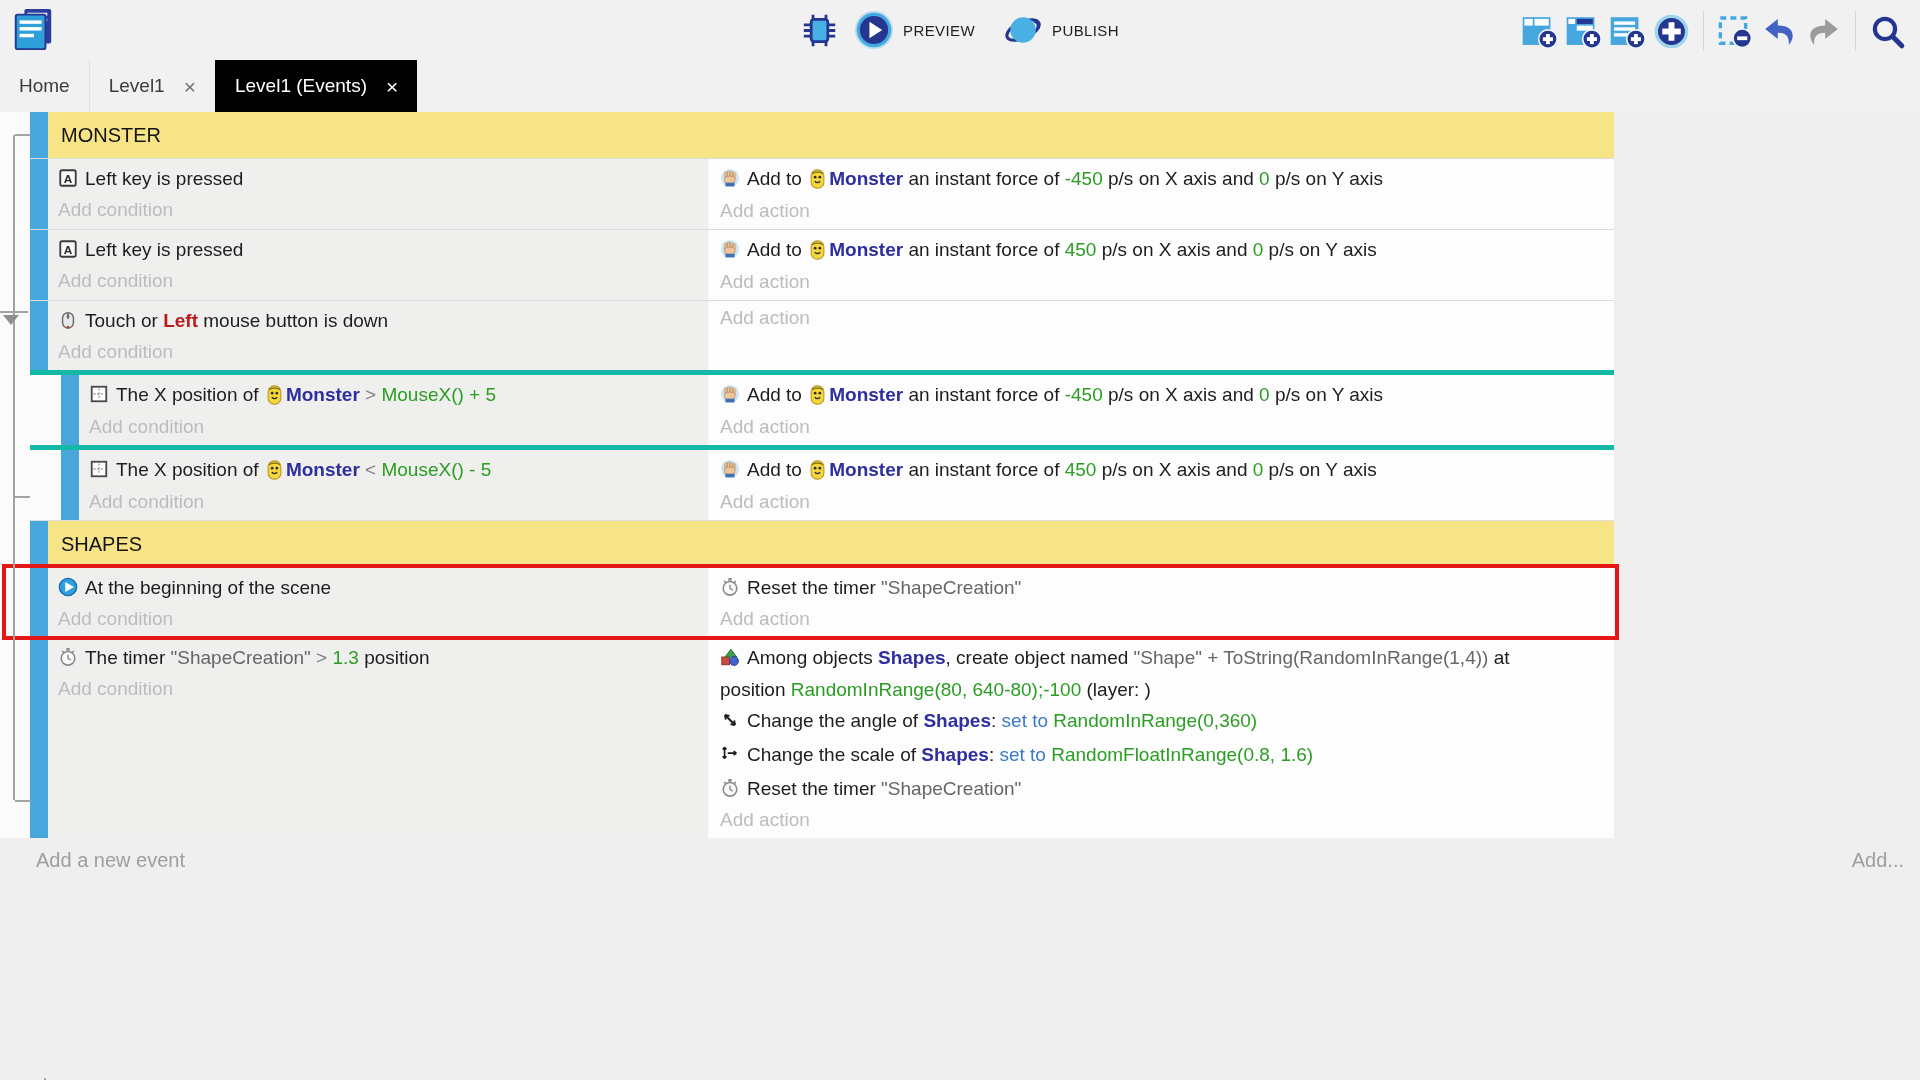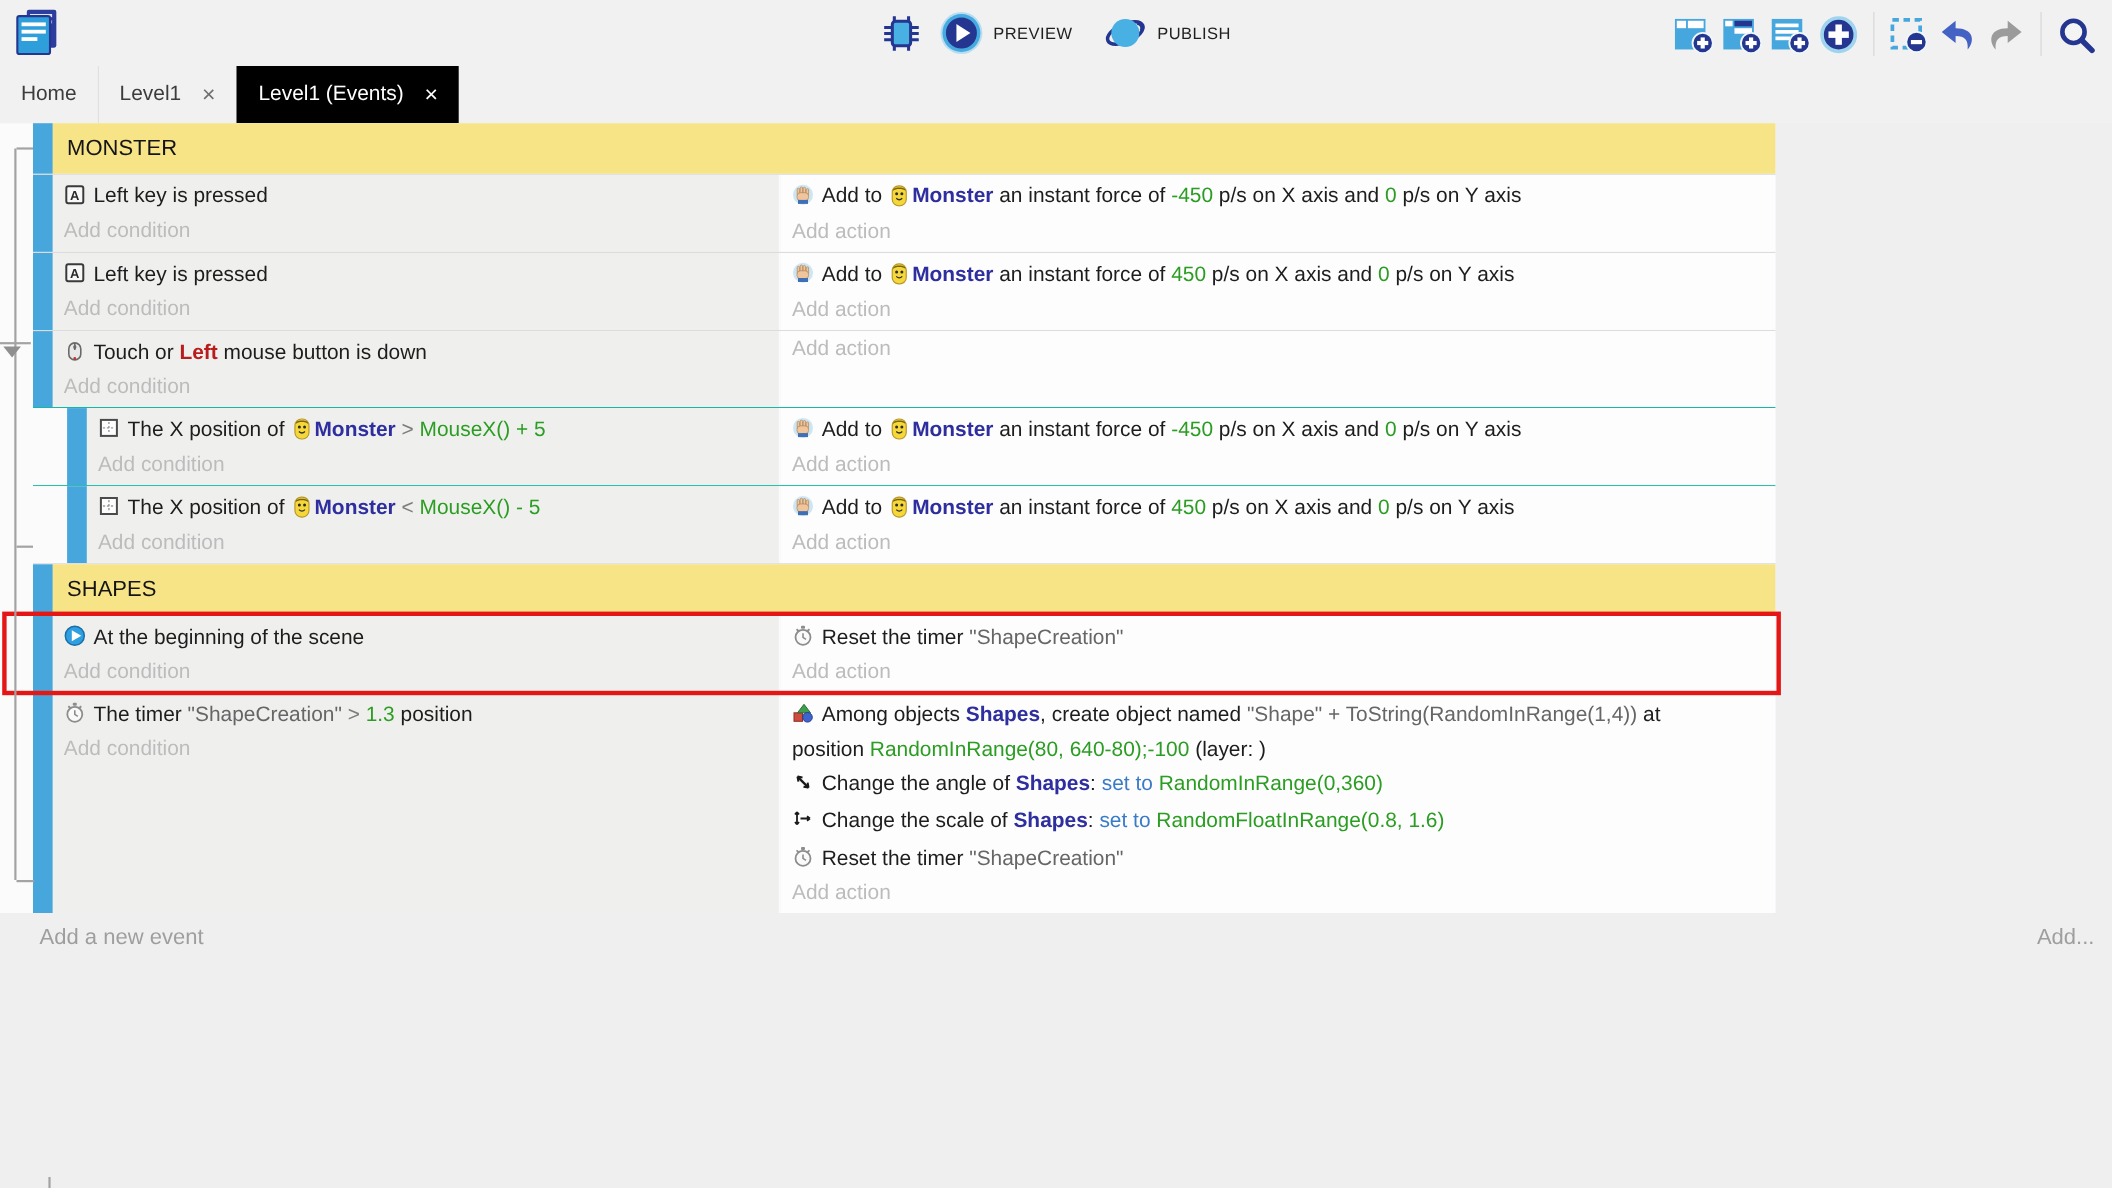--- a/index.html
+++ b/index.html
@@ -34,21 +34,21 @@
   .tab + .tab { border-left:1px solid #e0e0e0;justify-content:flex-end; }
   .tab.active { background:#000000; color:#fff; border-left-color:transparent; }
   .tab-close { font-size:21px; color:#6f6f6f; line-height:1; }
   .tab.active .tab-close { color:#fff; }
 
   
   .main { position:relative; }
   .sheet { width:1614px; background:#fbfbfc; position:relative; z-index:1; }
   .row { display:flex; margin-left:30px; position:relative; }
   .row + .row { border-top:1px solid #dcdcdc; }
-  .row.sub { border-top:1px solid #14b8a6; }
+  .row.sub { border-top:5px solid #14b8a6; }
   .selbar { width:18px; background:#47a7dd; flex:none; }
   .subspace { width:31px; flex:none; background:#fbfbfc; }
   .group-label { flex:1; background:#f7e486; font-size:20px; line-height:46px;
                  padding-left:13px; color:#141414; }
   .cell { min-height:63px; padding:3px 0 2px 0; }
   .cond { width:662px; flex:none; background:#eff0ee; border-right:2px solid #fafafa; }
   .sub .cond { width:631px; }
   .act { flex:1; background:#fdfdfe; }
   .eline { font-size:19px; line-height:29px; padding:2px 10px 0 10px; color:#1d1d1d; }
   .act .eline { padding-right:66px; }

